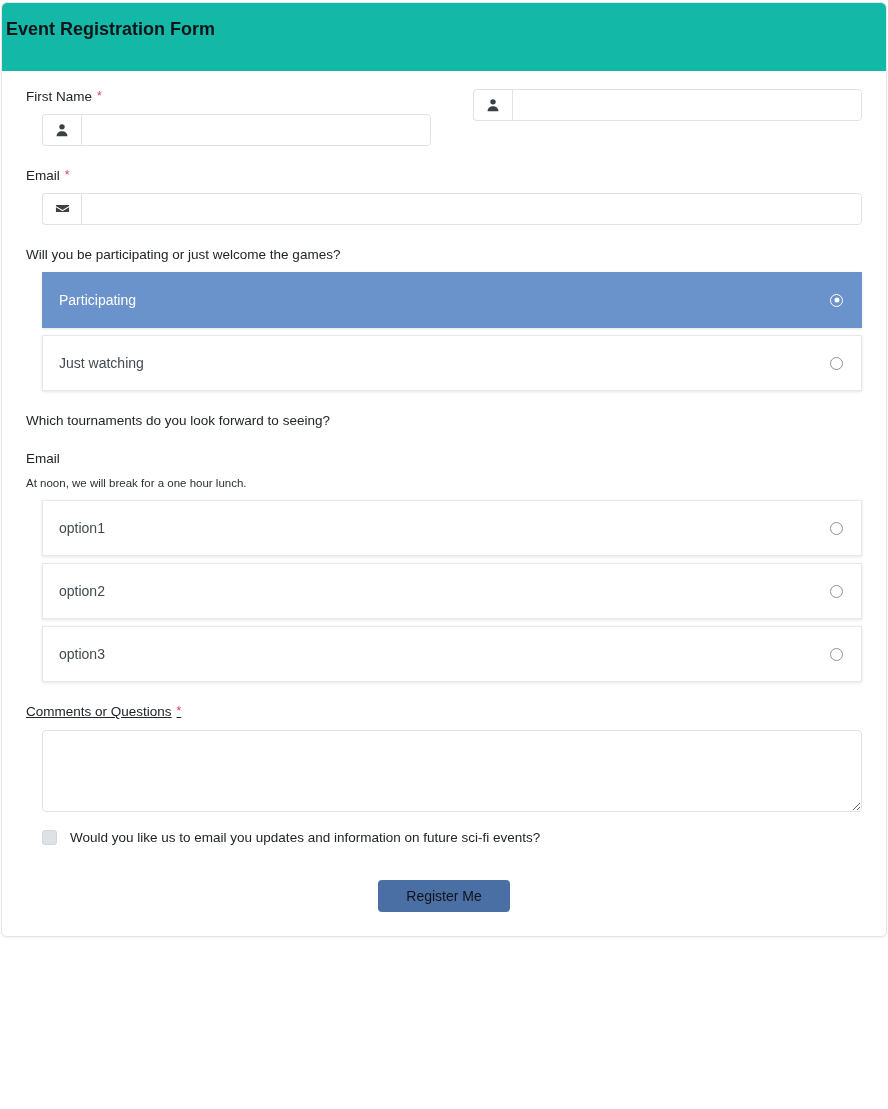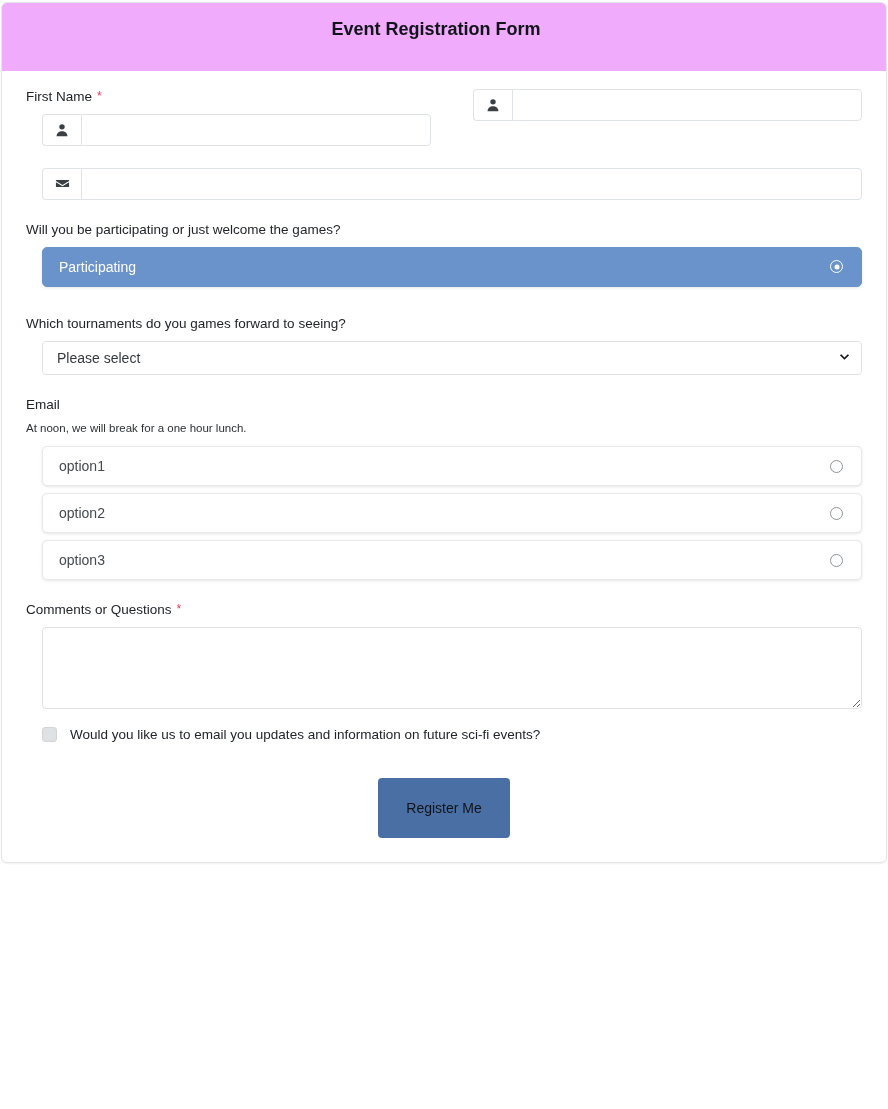--- a/index.html
+++ b/index.html
@@ -22,23 +22,22 @@
     background: #ffffff;
     border: 1px solid #e3e6e8;
     border-radius: 6px;
     box-shadow: 0 1px 2px rgba(0,0,0,0.06);
     box-sizing: border-box;
     overflow: hidden;
   }
 
   
   .form-header {
-    background: #f0abfc;
+    background: #14b8a6;
     padding: 16px 20px 18px 4px;
-    text-align: center;
   }
   .form-title {
     font-size: 18px;
     font-weight: bold;
     color: #111418;
     margin: 0 0 12px 0;
     line-height: 1.2;
   }
   .form-subtitle {
     font-size: 13.5px;
@@ -106,29 +105,29 @@
     background: #ffffff;
     font-family: "Liberation Sans", sans-serif;
     font-size: 13.5px;
     color: #212529;
     padding: 0 10px;
     outline: none;
     box-sizing: border-box;
   }
 
   .field-block { margin-bottom: 22px; }
-  .field-block-tight { margin-bottom: 18px; }
+  .field-block-tight { margin-bottom: 18px; text-decoration: underline; }
 
   
   .option-list { margin: 0 0 0 16px; width: calc(100% - 16px); }
   .option-card {
-    height: 40px;
+    height: 56px;
     background: #ffffff;
     border: 1px solid #e6e9ec;
-    border-radius: 5px;
+    border-radius: 0;
     box-shadow: 0 1px 3px rgba(0,0,0,0.10);
     display: flex;
     align-items: center;
     justify-content: space-between;
     padding: 0 18px 0 16px;
     margin-bottom: 4px;
     box-sizing: border-box;
   }
   .option-card.selected {
     background: #6a93cb;
@@ -248,21 +247,21 @@
     text-align: center;
     padding: 34px 0 24px 0;
   }
   .submit-btn {
     background: #4a6fa5;
     border: none;
     border-radius: 4px;
     color: #101418;
     font-family: "Liberation Sans", sans-serif;
     font-size: 14px;
-    padding: 23px 28px;
+    padding: 9px 28px;
     cursor: pointer;
     line-height: 1;
   }
 </style>
 </head>
 <body>
 
 <div class="page-card">
 
   <div class="form-header">
@@ -293,53 +292,50 @@
                 <circle cx="8" cy="4.4" r="3.1"></circle>
                 <path d="M1.8 15c0-3.4 2.8-5.6 6.2-5.6S14.2 11.6 14.2 15z"></path>
               </svg>
           </span>
           <input class="text-input" type="text" value="" style="">
         </div>
       </div>
     </div>
 
     <div class="field-block">
+      <label class="field-label">
+        <span>Email</span><span class="req">*</span>
+      </label>
       <div class="input-group wide">
         <span class="input-addon">
           <svg width="15" height="15" viewBox="0 0 16 16" fill="currentColor">
               <path d="M1 4.2h14v1.1L8 9.6 1 5.3zM1 6.6l7 4.3 7-4.3v5.2H1z"></path>
             </svg>
         </span>
         <input class="text-input" type="text" value="" style="">
       </div>
     </div>
 
     <div class="field-block">
       <label class="field-label">Will you be participating or just welcome the games?</label>
       <div class="option-list">
         <div class="option-card selected">
           <span class="option-label">Participating</span>
           <span class="radio-mark"></span>
         </div>
         <div class="option-gap"></div>
+        <div class="option-card">
+          <span class="option-label">Just watching</span>
+          <span class="radio-mark"></span>
+        </div>
       </div>
     </div>
 
     <div class="field-block">
-      <label class="field-label">Which tournaments do you games forward to seeing?</label>
-      <div class="select-wrap">
-        <div class="select-box">
-          <span>Please select</span>
-        </div>
-        <span class="select-caret">
-          <svg width="11" height="8" viewBox="0 0 12 8" fill="currentColor">
-              <path d="M1 1.5 6 6.5 11 1.5 9.6 0.4 6 3.9 2.4 0.4z"></path>
-            </svg>
-        </span>
-      </div>
+      <label class="field-label">Which tournaments do you look forward to seeing?</label>
     </div>
 
     <div class="field-block">
       <label class="field-label">Email</label>
       <div class="helper-text">At noon, we will break for a one hour lunch.</div>
       <div class="option-list">
         <div class="option-card">
           <span class="option-label">option1</span>
           <span class="radio-mark"></span>
         </div>

